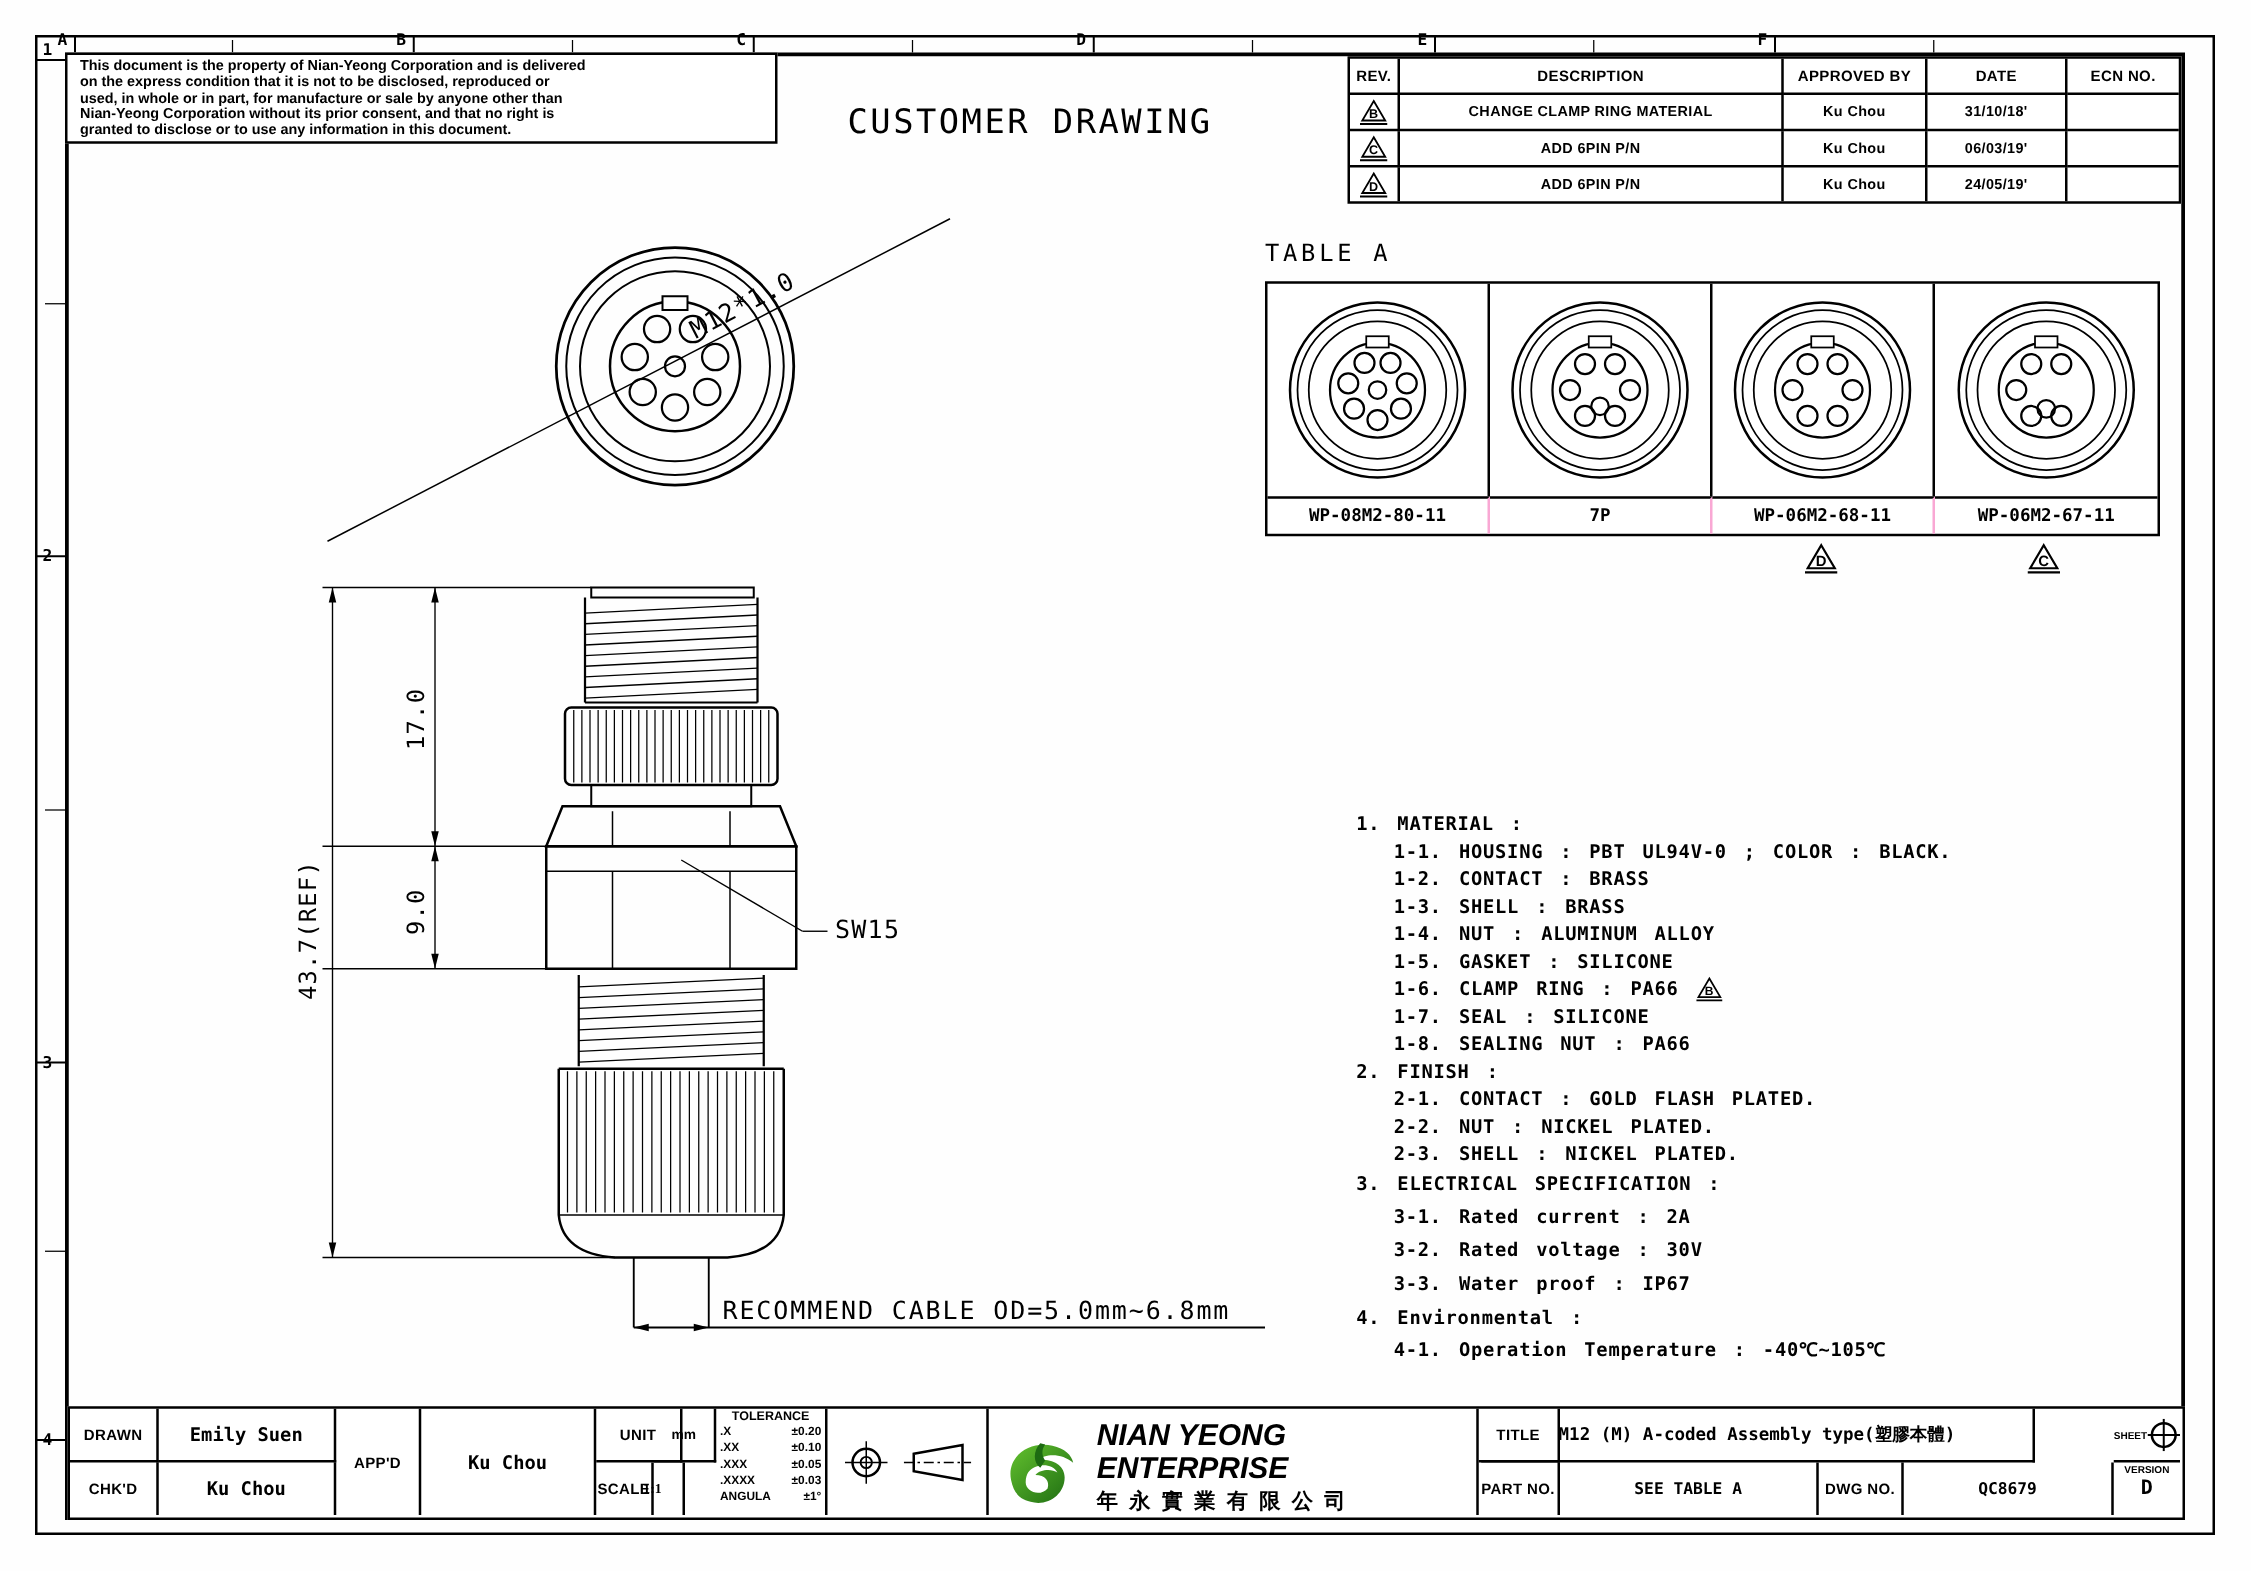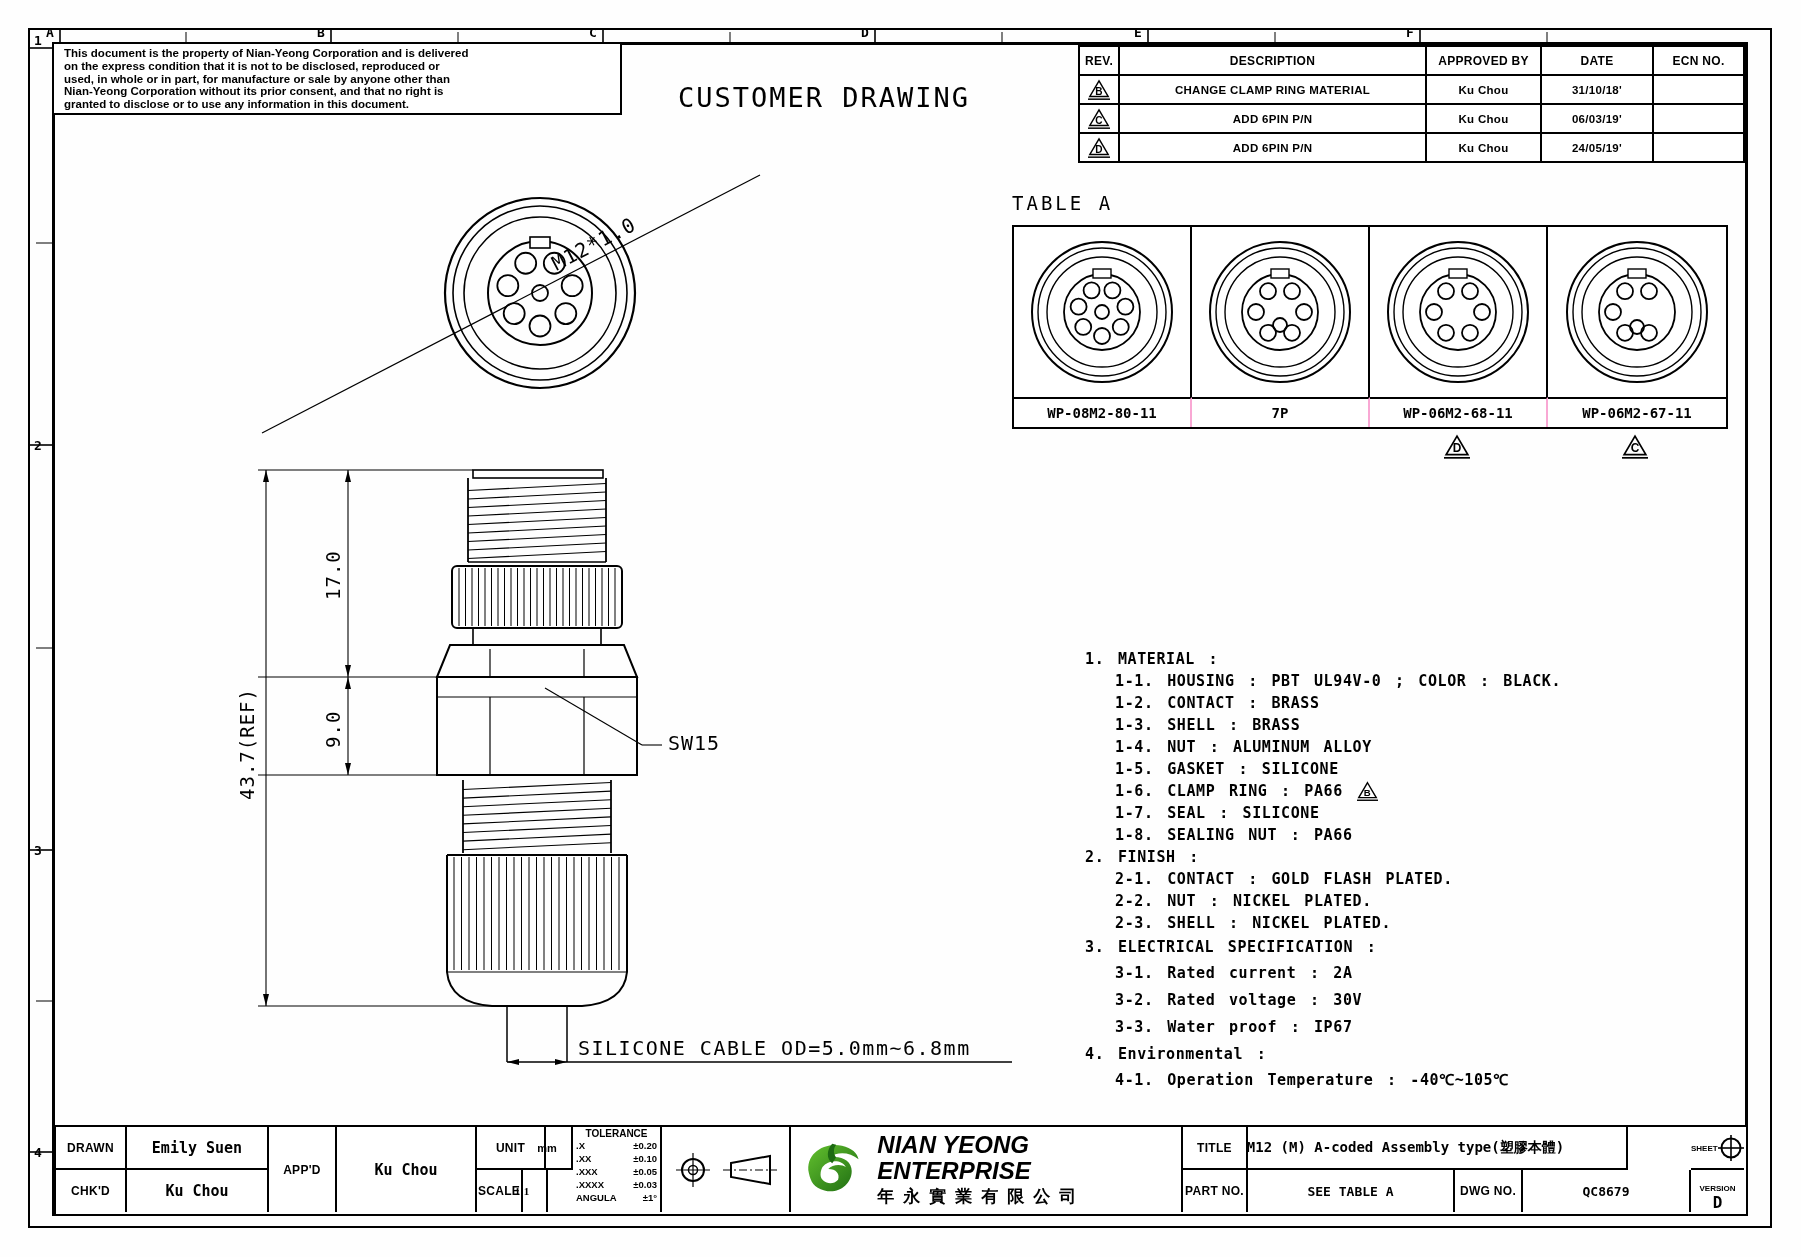--- a/index.html
+++ b/index.html
@@ -47,21 +47,21 @@
      border:2.5px solid #000;}
   .tb-cell{position:absolute;display:flex;align-items:center;justify-content:center;box-sizing:border-box;}
   .tb-label{font:bold 12px "Liberation Sans",sans-serif;letter-spacing:0.3px;}
   .tb-value{font:bold 15px "DejaVu Sans Mono",monospace;}
   .tb-small{font:bold 11px "Liberation Sans",sans-serif;}
   .br{border-right:2px solid #000;}
   .bb{border-bottom:2px solid #000;}
   .tol-cell{flex-direction:column;justify-content:flex-start;padding:1px 3px;}
   .tol-head{font:bold 10px "Liberation Sans",sans-serif;align-self:center;}
   .tol-row{width:100%;display:flex;justify-content:space-between;font:bold 9.5px "Liberation Sans",sans-serif;line-height:13px;}
-  .logo-cell{justify-content:flex-start;padding-left:12px;}
+  .logo-cell{justify-content:flex-start;padding-left:12px;align-items:flex-end;}
   .company-en{font:italic bold 24px "Liberation Sans",sans-serif;letter-spacing:0px;line-height:26px;}
   .company-zh{font:bold 17px "Liberation Sans",sans-serif;letter-spacing:9px;line-height:22px;margin-top:2px;}
   .mini-label{font:bold 8px "Liberation Sans",sans-serif;}
   .dim-rot{transform-origin:left top;transform:rotate(-90deg);font:19px "DejaVu Sans Mono",monospace;letter-spacing:1px;}
   .m12-label{transform-origin:left bottom;transform:rotate(-27.5deg);font:20px "DejaVu Sans Mono",monospace;letter-spacing:1px;}
   .draw-label{font:20px "DejaVu Sans Mono",monospace;letter-spacing:1px;}
   .cable-note{font:20px "DejaVu Sans Mono",monospace;letter-spacing:1.5px;}
   .table-a-title{font:19px "DejaVu Sans Mono",monospace;letter-spacing:3px;}
 </style>
 </head>
@@ -412,21 +412,21 @@
           </svg>
         </span>
       </div>
     </div>
 
   <div class="txt m12-label" style="left:557px;top:252px;height:20px;">M12*1.0</div>
   <div class="txt dim-rot" style="left:236px;top:800px;">43.7(REF)</div>
   <div class="txt dim-rot" style="left:322px;top:600px;">17.0</div>
   <div class="txt dim-rot" style="left:322px;top:748px;">9.0</div>
   <div class="txt draw-label" style="left:668px;top:731px;">SW15</div>
-  <div class="txt cable-note" style="left:578px;top:1036px;">SILICONE CABLE OD=5.0mm~6.8mm</div>
+  <div class="txt cable-note" style="left:578px;top:1036px;">RECOMMEND CABLE OD=5.0mm~6.8mm</div>
 
   <div class="notes" id="notes">
       <div class="note-heading">1.  MATERIAL :</div>
       <div class="note-item">1-1. HOUSING : PBT UL94V-0 ; COLOR : BLACK.</div>
       <div class="note-item">1-2. CONTACT : BRASS</div>
       <div class="note-item">1-3. SHELL : BRASS</div>
       <div class="note-item">1-4. NUT : ALUMINUM ALLOY</div>
       <div class="note-item">1-5. GASKET : SILICONE</div>
       <div class="note-item">1-6. CLAMP RING : PA66<span class="tri" style="margin-left: 14px;">
           <svg width="21" height="21" viewBox="0 0 24 24">
@@ -521,18 +521,18 @@
     <div class="tb-cell tb-label br" style="left:1399px;top:43px;width:68px;height:42px;">DWG NO.</div>
     <div class="tb-cell br" style="left:1467px;top:43px;width:168px;height:42px;font:bold 13px 'DejaVu Sans Mono',monospace;">QC8679</div>
     <div class="tb-cell bb" style="left:1635px;top:0;width:53px;height:43px;flex-direction:row;justify-content:flex-start;padding-top:1px;">
       <div class="mini-label">SHEET</div>
       <svg width="26" height="26" viewBox="0 0 26 26" fill="none" stroke="#000">
         <circle cx="13" cy="13" r="9.5" stroke-width="2"></circle>
         <line x1="0" y1="13" x2="26" y2="13" stroke-width="1.6"></line>
         <line x1="13" y1="0" x2="13" y2="26" stroke-width="1.6"></line>
       </svg>
     </div>
-    <div class="tb-cell" style="left:1635px;top:43px;width:53px;height:42px;flex-direction:column;justify-content:flex-start;padding-top:14px;">
+    <div class="tb-cell" style="left:1635px;top:43px;width:53px;height:42px;flex-direction:column;justify-content:flex-start;padding-top:1px;">
       <div class="mini-label">VERSION</div>
       <div style="font:bold 16px 'DejaVu Sans Mono',monospace;line-height:20px;">D</div>
     </div>
   </div>
 </div>
 
 </body></html>

